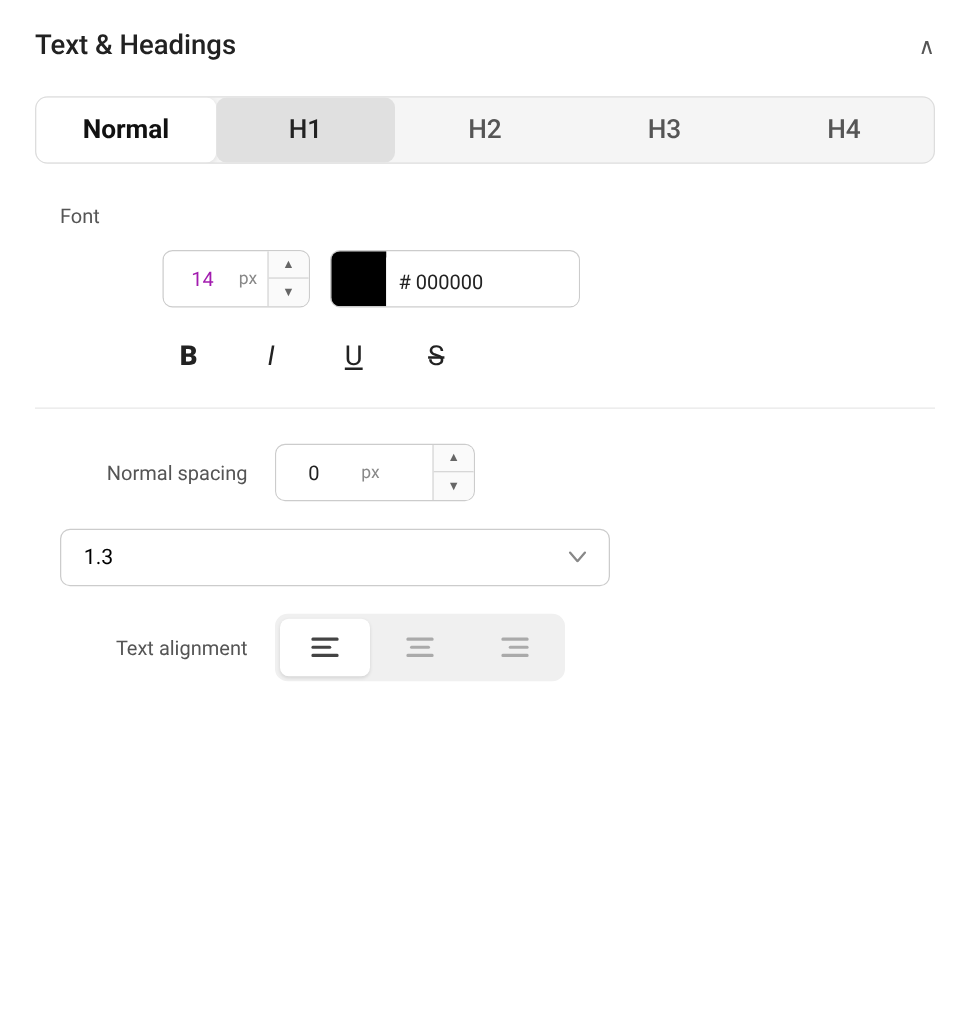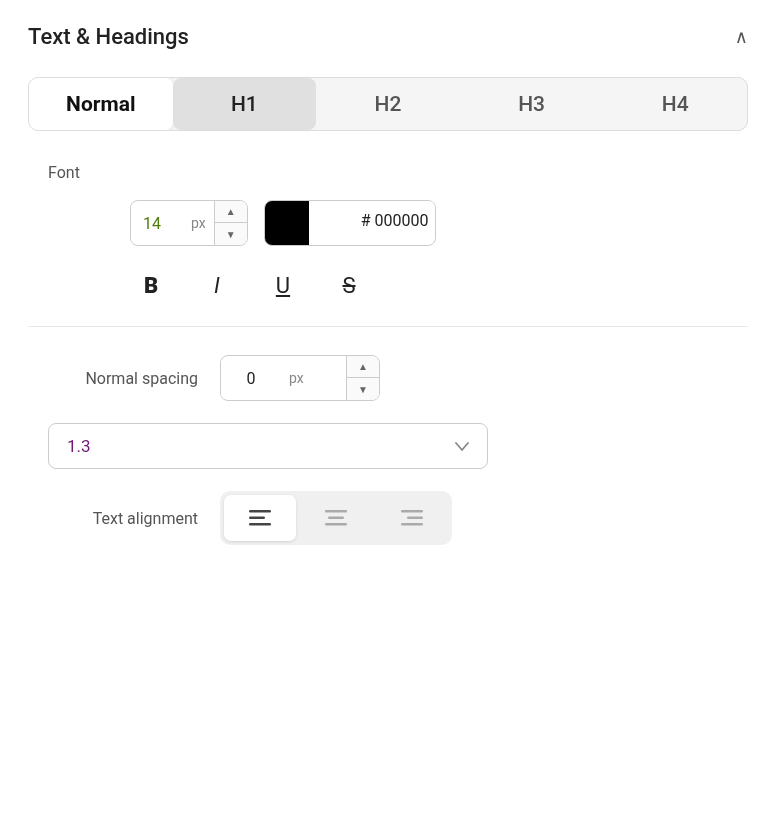--- a/index.html
+++ b/index.html
@@ -142,22 +142,22 @@
       overflow: hidden;
       background: #fff;
     }
 
     .size-input {
       width: 52px;
       padding: 10px 12px;
       font-size: 16px;
       border: none;
       outline: none;
-      text-align: left;
-      color: #4d7c0f;
+      text-align: right;
+      color: #a21caf;
     }
 
     .size-unit {
       font-size: 14px;
       color: #888;
       padding: 0 8px;
     }
 
     .size-spinners {
       display: flex;
@@ -177,27 +177,26 @@
       color: #666;
       font-size: 10px;
     }
 
     .spinner-btn:first-child {
       border-bottom: 1px solid #ccc;
     }
 
     .color-picker-group {
       display: flex;
-      align-items: flex-start;
+      align-items: flex-end;
       border: 1.5px solid #ccc;
       border-radius: 8px;
       overflow: hidden;
       background: #fff;
-      width: 172px;
-      gap: 42px;
+      width: 200px;
     }
 
     .color-swatch {
       width: 44px;
       height: 44px;
       background: #000;
       flex-shrink: 0;
     }
 
     .color-hex-input {
@@ -307,21 +306,21 @@
       border: 1.5px solid #ccc;
       border-radius: 8px;
       padding: 12px 18px;
       width: 440px;
       background: #fff;
       cursor: pointer;
     }
 
     .line-spacing-text {
       font-size: 17px;
-      color: #701a75;
+      color: #000000;
     }
 
     .line-spacing-chevron {
       font-size: 14px;
       color: #888;
     }
 
     
     .alignment-group {
       display: flex;

